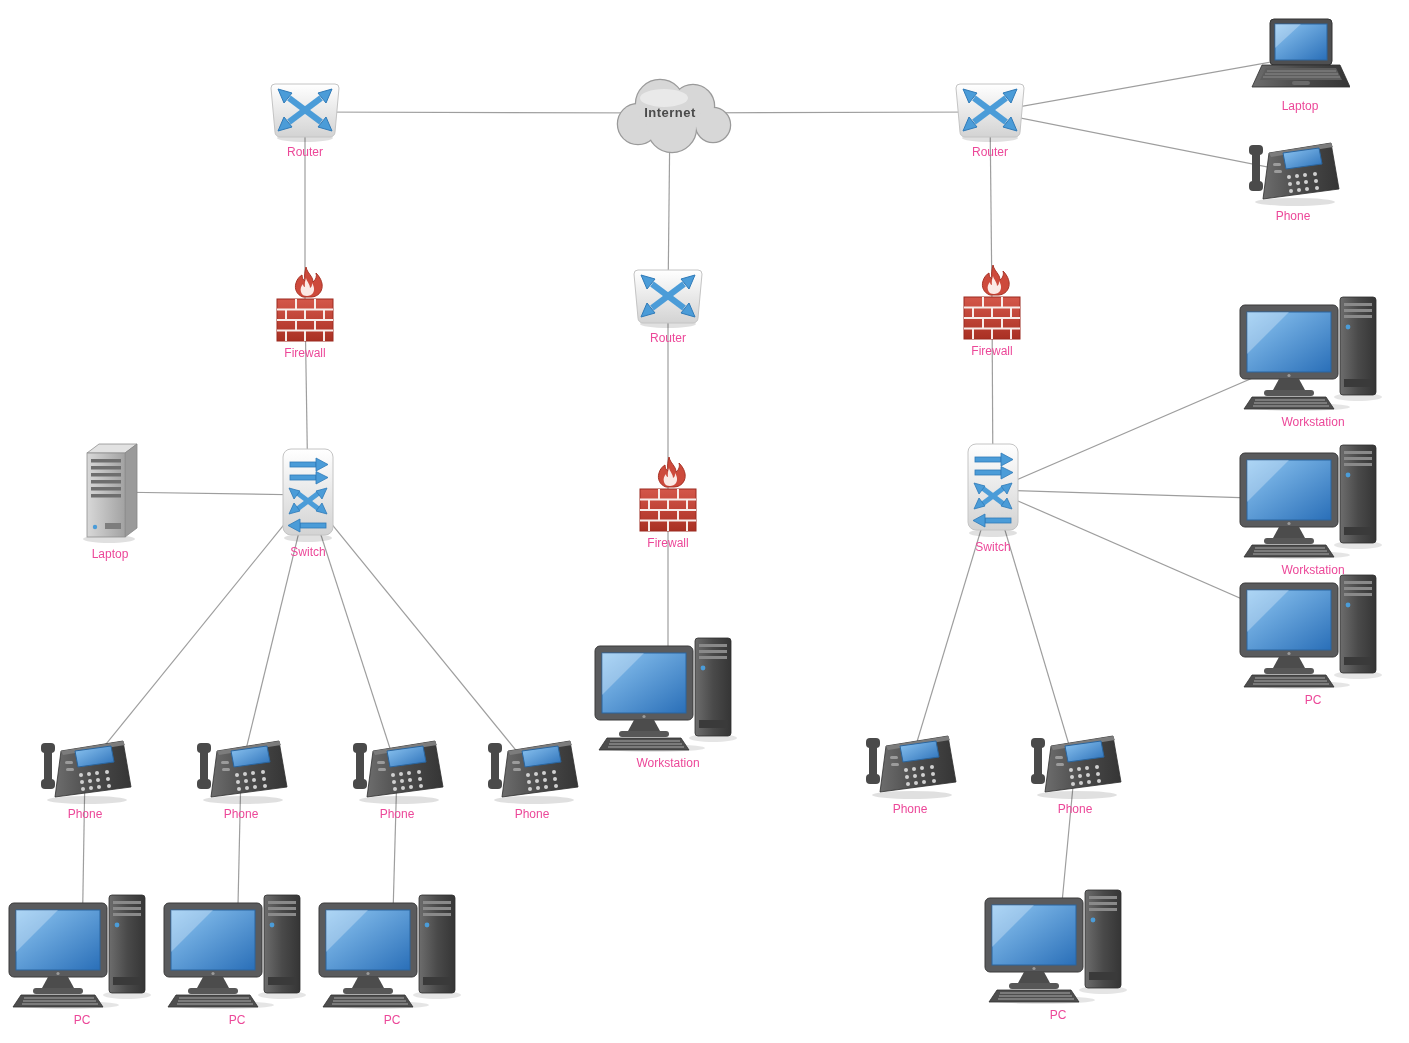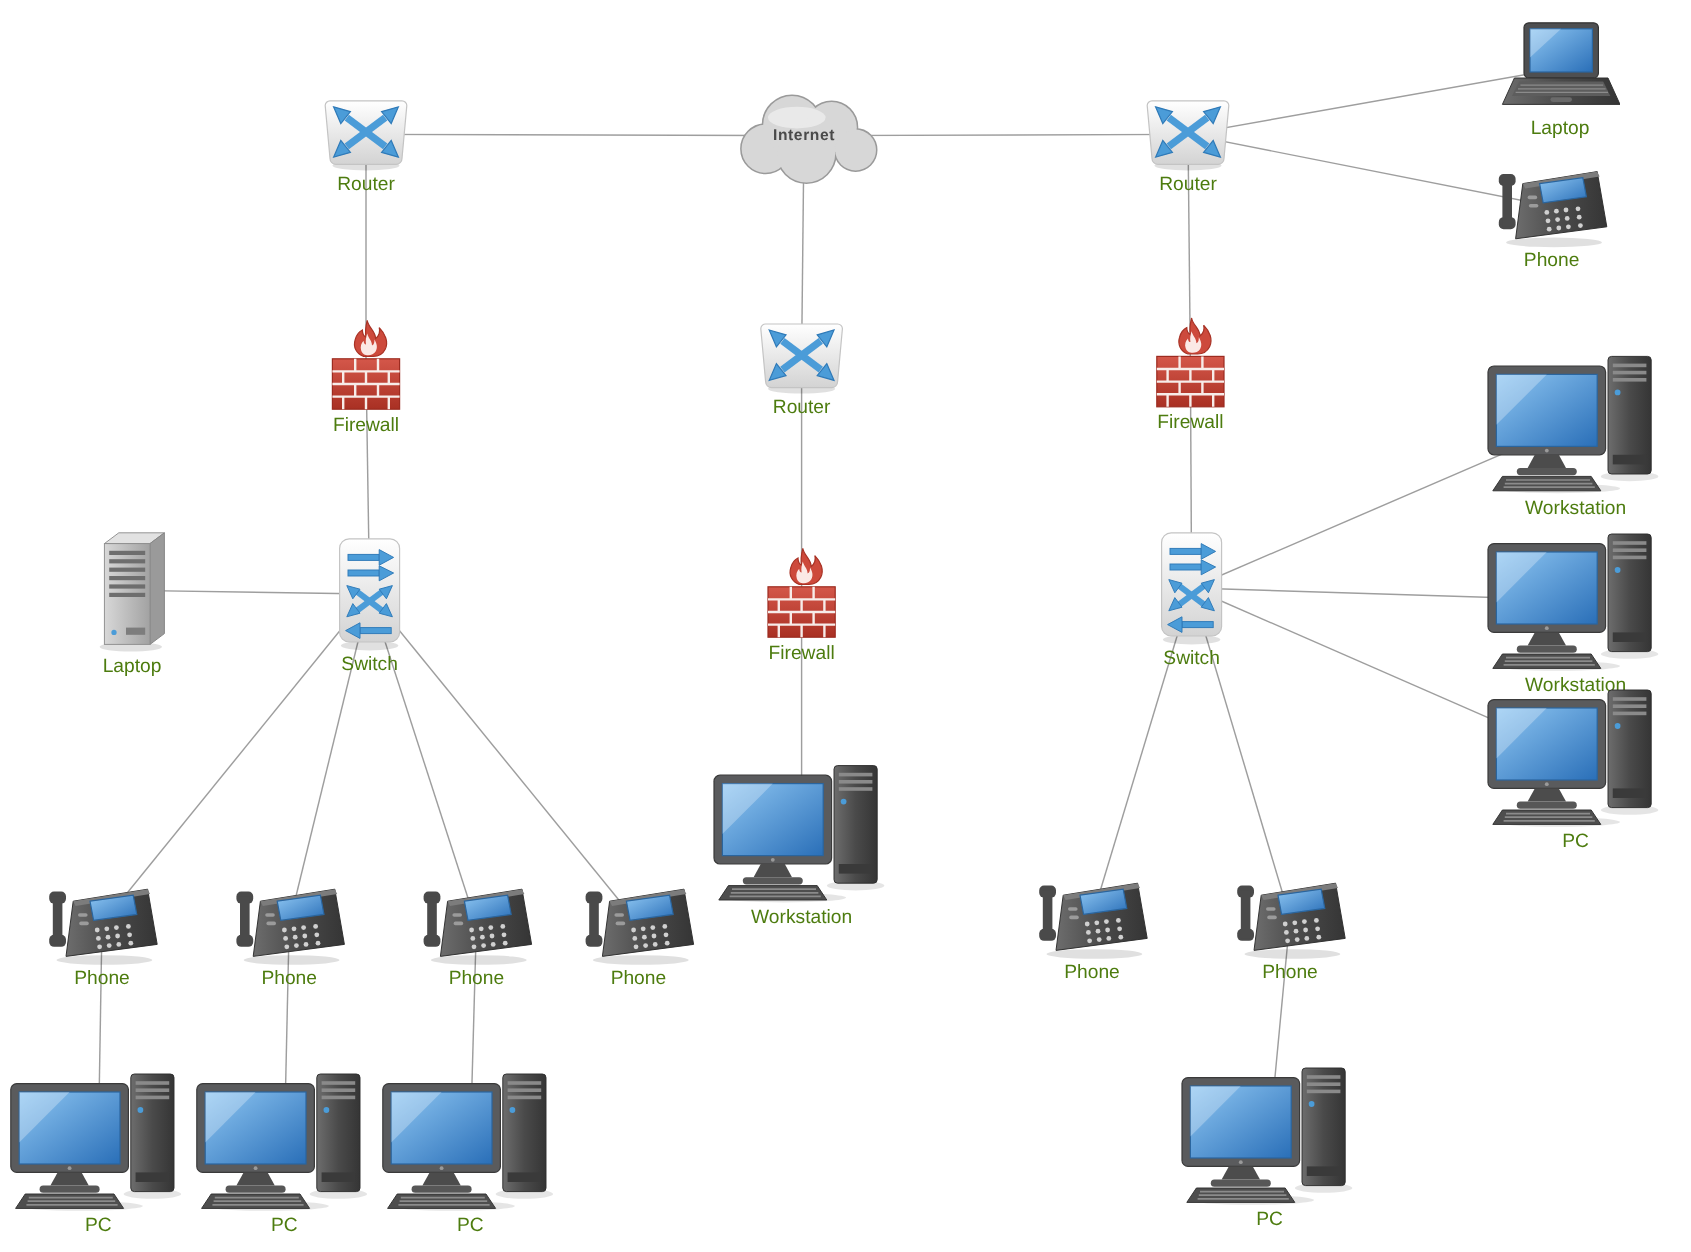--- a/index.html
+++ b/index.html
@@ -21,22 +21,22 @@
     position: absolute;
     transform: translateX(-50%);
     display: flex;
     flex-direction: column;
     align-items: center;
     z-index: 2;
   }
   .node .icon { line-height: 0; }
   .node .label {
     margin-top: 2px;
-    font-size: 16px;
-    color: #4d7c0f;
+    font-size: 12px;
+    color: #ec4899;
     white-space: nowrap;
     text-align: center;
   }
   .node-cloud .label {
     position: absolute;
     top: 50%; left: 50%;
     transform: translate(-50%, -55%);
     margin: 0;
     font-weight: bold;
     font-size: 13px;

